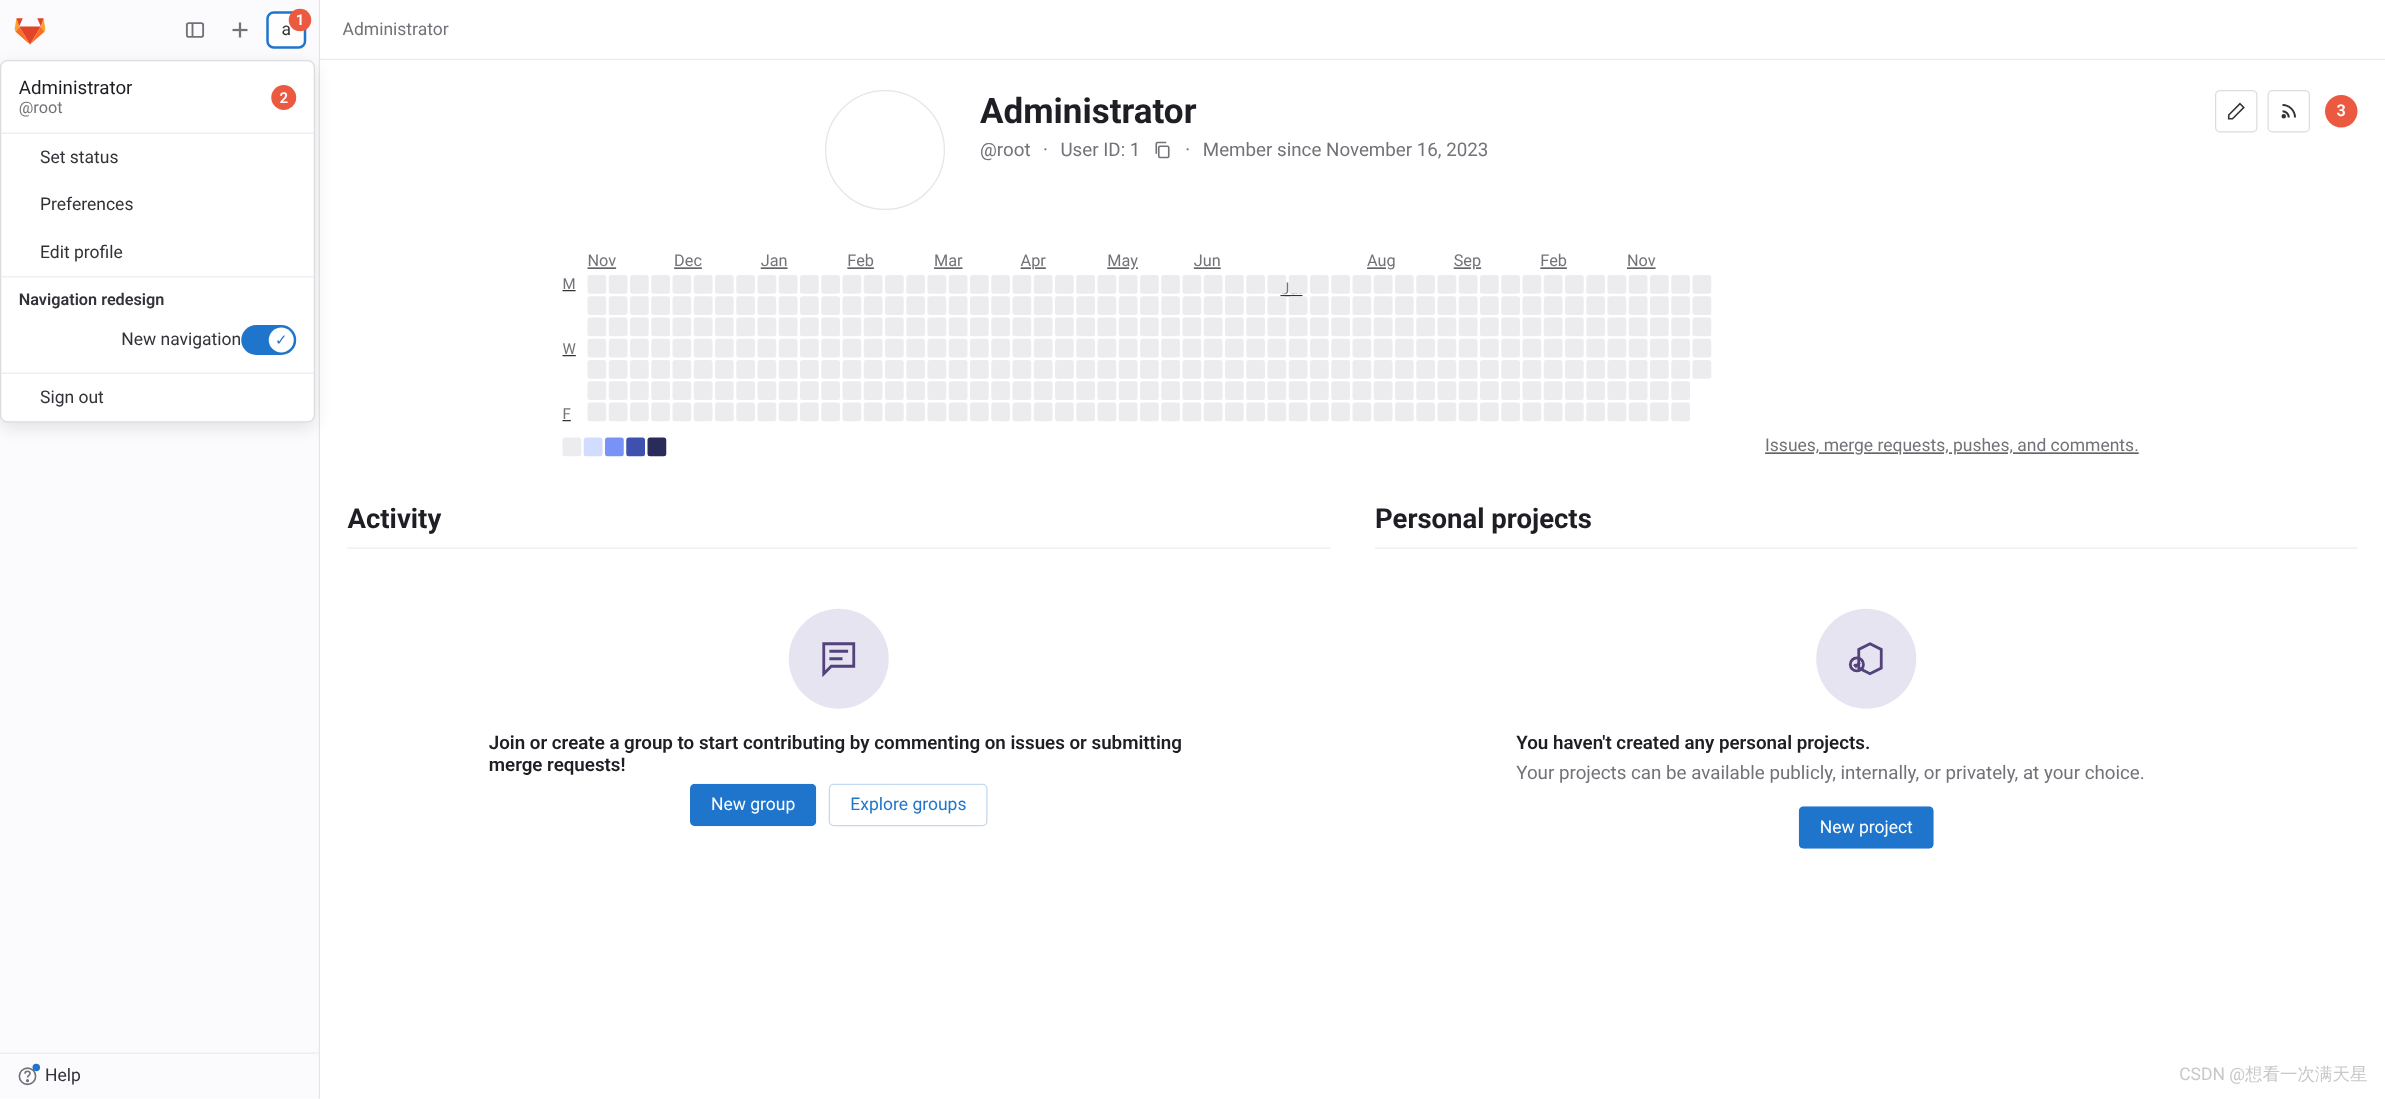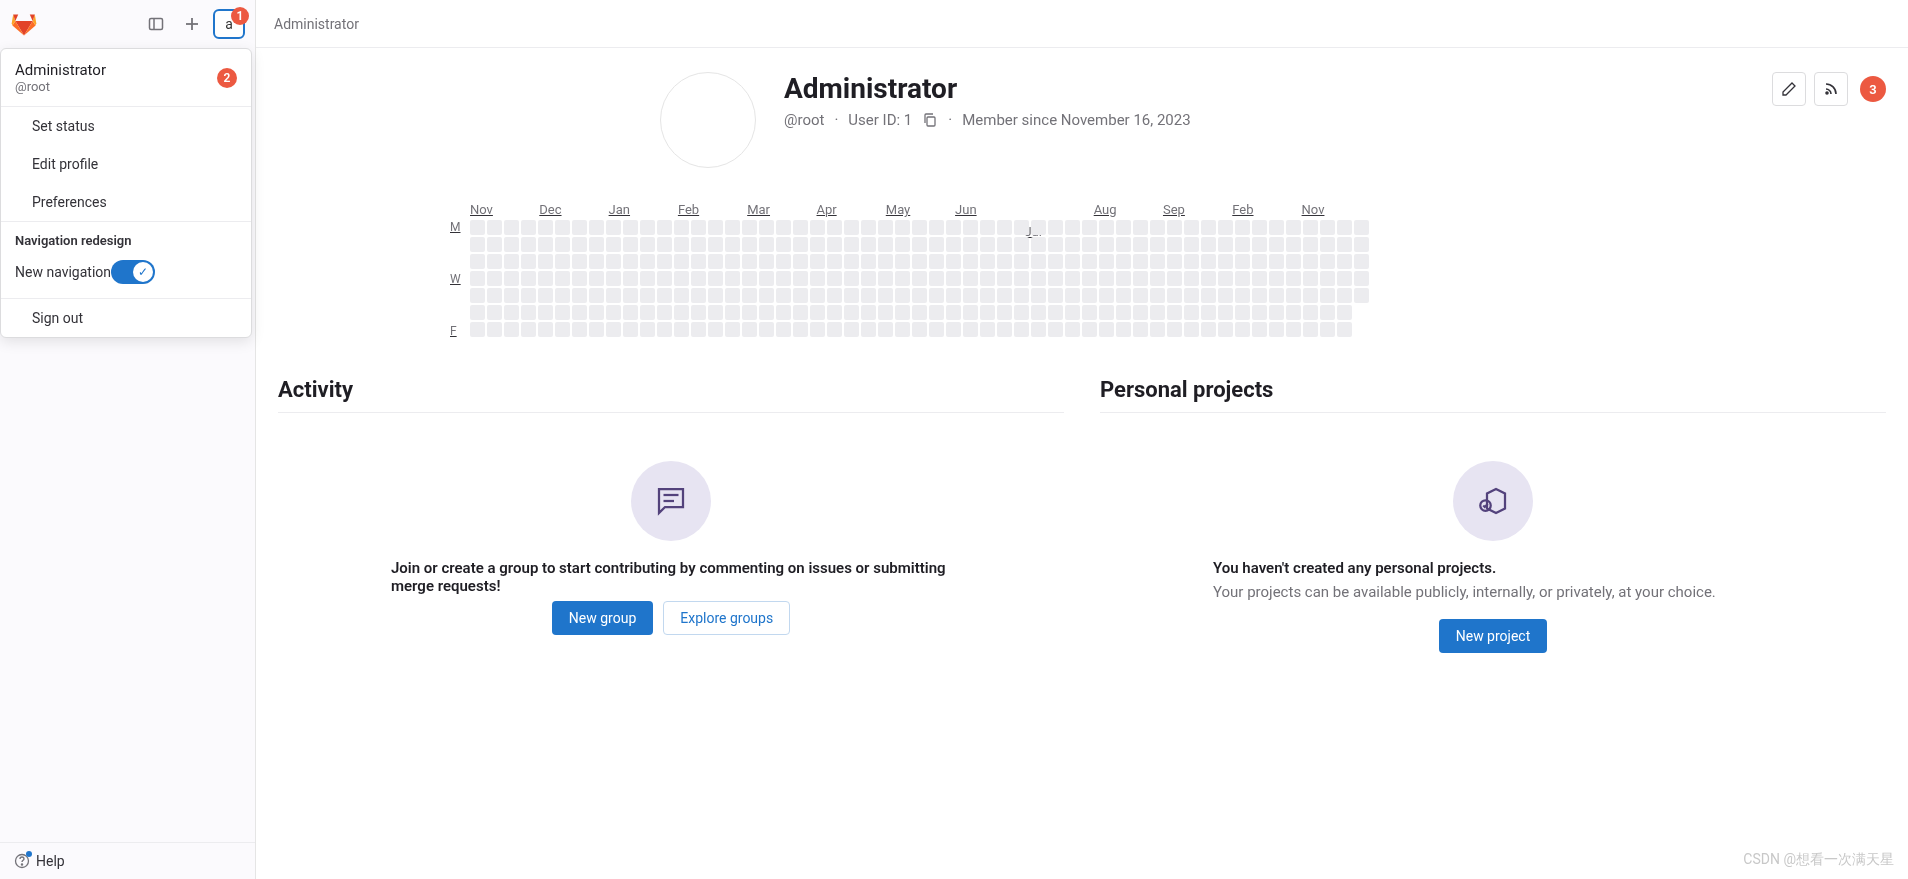--- a/index.html
+++ b/index.html
@@ -25,21 +25,21 @@
 
 
 .dropdown { position:absolute; left:0; top:48px; width:252px; background:#fff; border:1px solid #dcdcde; border-radius:6px; box-shadow:0 4px 14px rgba(0,0,0,.1); z-index:20; }
 .dd-user { padding:12px 14px; display:flex; align-items:center; justify-content:space-between; }
 .dd-user-name { font-size:15px; color:#1f1e24; }
 .dd-user-handle { font-size:13px; color:#737278; }
 .dd-badge { background:#ec5941; color:#fff; border-radius:50%; width:20px; height:20px; display:flex; align-items:center; justify-content:center; font-size:12px; font-weight:600; }
 .dd-sep { border-top:1px solid #ececef; }
 .dd-item { padding:11px 31px; cursor:pointer; color:#333238; }
 .dd-section-title { padding:11px 14px 4px; font-size:13px; color:#333238; font-weight:600; }
-.dd-toggle-row { padding:8px 14px 14px; display:flex; align-items:center; justify-content:flex-start; }
+.dd-toggle-row { padding:8px 14px 14px; display:flex; align-items:center; justify-content:flex-end; }
 .toggle { width:44px; height:24px; background:#1f75cb; border-radius:14px; position:relative; cursor:pointer; }
 .toggle .knob { position:absolute; right:2px; top:2px; width:20px; height:20px; background:#fff; border-radius:50%; display:flex; align-items:center; justify-content:center; color:#1f75cb; font-size:12px; }
 
 
 .main { flex:1; display:flex; flex-direction:column; overflow:hidden; background:#fff; }
 .breadcrumb { height:48px; border-bottom:1px solid #ececef; display:flex; align-items:center; padding:0 18px; color:#737278; font-size:14px; }
 .content { padding:24px 22px; overflow-y:auto; flex:1; }
 .profile-header { display:flex; align-items:flex-start; gap:28px; position:relative; }
 .avatar-circle { width:96px; height:96px; border:1px solid #e5e5e5; border-radius:50%; margin-left:382px; }
 .profile-info h1 { font-size:28px; font-weight:700; color:#1f1e24; margin-bottom:6px; }
@@ -720,20 +720,30 @@
               </div>
               <div class="week">
                 <div class="cell"></div>
                 <div class="cell"></div>
                 <div class="cell"></div>
                 <div class="cell"></div>
                 <div class="cell"></div>
               </div>
             </div>
         </div>
+        <div class="legend-row">
+          <div class="legend-cells">
+            <div class="cell"></div>
+              <div class="cell"></div>
+              <div class="cell"></div>
+              <div class="cell"></div>
+              <div class="cell"></div>
+          </div>
+          <div class="legend-text">Issues, merge requests, pushes, and comments.</div>
+        </div>
       </div>
 
       <div class="cols">
         <div class="col">
           <h2>Activity</h2>
           <div class="hr"></div>
           <div class="empty">
             <div class="empty-icon">
               <svg width="36" height="36" viewBox="0 0 24 24" fill="none" stroke="currentColor" stroke-width="1.5">
                   <path d="M4 4h16v12H8l-4 4z"></path>
@@ -775,22 +785,22 @@
 <div class="dropdown">
   <div class="dd-user">
     <div>
       <div class="dd-user-name">Administrator</div>
       <div class="dd-user-handle">@root</div>
     </div>
     <div class="dd-badge">2</div>
   </div>
   <div class="dd-sep"></div>
   <div class="dd-item">Set status</div>
+  <div class="dd-item">Preferences</div>
   <div class="dd-item">Edit profile</div>
-  <div class="dd-item">Preferences</div>
   <div class="dd-sep"></div>
   <div class="dd-section-title">Navigation redesign</div>
   <div class="dd-toggle-row">
     <span>New navigation</span>
     <div class="toggle">
       <div class="knob">✓</div>
     </div>
   </div>
   <div class="dd-sep"></div>
   <div class="dd-item">Sign out</div>

